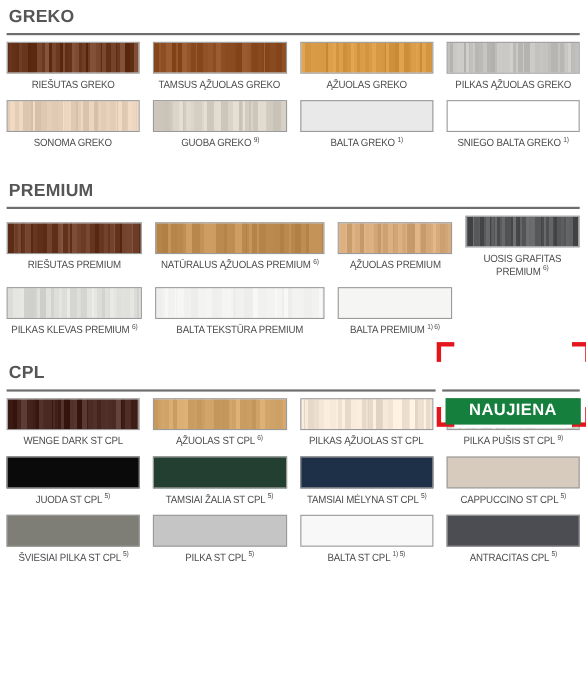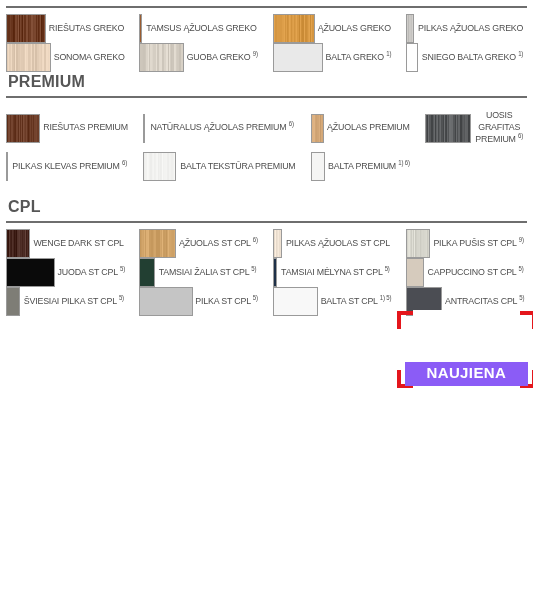--- a/index.html
+++ b/index.html
@@ -30,23 +30,24 @@
 
   
   .grid {
     display: grid;
     grid-template-columns: repeat(4, 1fr);
     column-gap: 12px;
     row-gap: 0px;
   }
   .cell {
     display: flex;
-    flex-direction: row;
+    flex-direction: column;
     align-items: center;
     position: relative;
+    justify-content: center;
   }
   .swatch {
     width: 100%;
     height: 29px;
     border: 1px solid #9a9a9a;
     position: relative;
     overflow: hidden;
   }
   .caption {
     font-size: 9.5px;
@@ -85,35 +86,36 @@
     position: absolute;
     top: 14px; bottom: 14px;
     width: 6px;
     background: #ffffff;
   }
   .hl-frame .gap-left { left: -5px; }
   .hl-frame .gap-right { right: -5px; }
 
   .badge {
     position: absolute;
-    background: #8b5cf6;
+    background: #15803d;
     color: #ffffff;
     font-weight: bold;
     font-size: 15px;
     letter-spacing: 0.4px;
     text-align: center;
     line-height: 22px;
     height: 24px;
   }
 </style>
 </head>
 <body>
 
 <div class="page">
     <div class="section" style="margin-top: 6px;">
+      <div class="section-title">GREKO</div>
       <div class="section-rule"></div>
       <div class="grid">
         <div class="cell">
           <div class="swatch" style="background: linear-gradient(90deg, rgb(95, 44, 20) 0%, rgb(95, 44, 20) 0.97%, rgb(103, 52, 28) 0.97%, rgb(103, 52, 28) 3.46%, rgb(99, 48, 24) 3.46%, rgb(99, 48, 24) 6.97%, rgb(95, 44, 20) 6.97%, rgb(95, 44, 20) 8.61%, rgb(112, 61, 37) 8.61%, rgb(112, 61, 37) 10.95%, rgb(104, 53, 29) 10.95%, rgb(104, 53, 29) 15.27%, rgb(88, 37, 13) 15.27%, rgb(88, 37, 13) 18.04%, rgb(91, 40, 16) 18.04%, rgb(91, 40, 16) 22.35%, rgb(121, 70, 46) 22.35%, rgb(121, 70, 46) 26.31%, rgb(107, 56, 32) 26.31%, rgb(107, 56, 32) 28.12%, rgb(134, 83, 59) 28.12%, rgb(134, 83, 59) 31.34%, rgb(91, 40, 16) 31.34%, rgb(91, 40, 16) 33.87%, rgb(120, 69, 45) 33.87%, rgb(120, 69, 45) 36.99%, rgb(107, 56, 32) 36.99%, rgb(107, 56, 32) 40.08%, rgb(88, 37, 13) 40.08%, rgb(88, 37, 13) 41.96%, rgb(125, 74, 50) 41.96%, rgb(125, 74, 50) 43.69%, rgb(97, 46, 22) 43.69%, rgb(97, 46, 22) 45.8%, rgb(101, 50, 26) 45.8%, rgb(101, 50, 26) 48.96%, rgb(132, 81, 57) 48.96%, rgb(132, 81, 57) 51.29%, rgb(126, 75, 51) 51.29%, rgb(126, 75, 51) 54.76%, rgb(101, 50, 26) 54.76%, rgb(101, 50, 26) 56.9%, rgb(111, 60, 36) 56.9%, rgb(111, 60, 36) 59.89%, rgb(85, 34, 10) 59.89%, rgb(85, 34, 10) 61.41%, rgb(110, 59, 35) 61.41%, rgb(110, 59, 35) 63.14%, rgb(131, 80, 56) 63.14%, rgb(131, 80, 56) 67.32%, rgb(121, 70, 46) 67.32%, rgb(121, 70, 46) 69.53%, rgb(118, 67, 43) 69.53%, rgb(118, 67, 43) 71.05%, rgb(92, 41, 17) 71.05%, rgb(92, 41, 17) 71.89%, rgb(122, 71, 47) 71.89%, rgb(122, 71, 47) 75.44%, rgb(98, 47, 23) 75.44%, rgb(98, 47, 23) 78.84%, rgb(117, 66, 42) 78.84%, rgb(117, 66, 42) 82.7%, rgb(93, 42, 18) 82.7%, rgb(93, 42, 18) 83.59%, rgb(106, 55, 31) 83.59%, rgb(106, 55, 31) 85.75%, rgb(131, 80, 56) 85.75%, rgb(131, 80, 56) 89.87%, rgb(88, 37, 13) 89.87%, rgb(88, 37, 13) 92.18%, rgb(88, 37, 13) 92.18%, rgb(88, 37, 13) 93.33%, rgb(96, 45, 21) 93.33%, rgb(96, 45, 21) 96.86%, rgb(129, 78, 54) 96.86%, rgb(129, 78, 54) 100%);"></div>
           <div class="caption"><span>RIEŠUTAS GREKO</span></div>
         </div>
         <div class="cell">
           <div class="swatch" style="background: linear-gradient(90deg, rgb(133, 71, 27) 0%, rgb(133, 71, 27) 4.06%, rgb(148, 86, 42) 4.06%, rgb(148, 86, 42) 5.46%, rgb(140, 78, 34) 5.46%, rgb(140, 78, 34) 9.03%, rgb(154, 92, 48) 9.03%, rgb(154, 92, 48) 13.59%, rgb(127, 65, 21) 13.59%, rgb(127, 65, 21) 17.03%, rgb(148, 86, 42) 17.03%, rgb(148, 86, 42) 17.91%, rgb(128, 66, 22) 17.91%, rgb(128, 66, 22) 21.06%, rgb(156, 94, 50) 21.06%, rgb(156, 94, 50) 24.64%, rgb(146, 84, 40) 24.64%, rgb(146, 84, 40) 27.77%, rgb(134, 72, 28) 27.77%, rgb(134, 72, 28) 32.01%, rgb(153, 91, 47) 32.01%, rgb(153, 91, 47) 32.78%, rgb(132, 70, 26) 32.78%, rgb(132, 70, 26) 37.06%, rgb(144, 82, 38) 37.06%, rgb(144, 82, 38) 40.71%, rgb(148, 86, 42) 40.71%, rgb(148, 86, 42) 44.78%, rgb(139, 77, 33) 44.78%, rgb(139, 77, 33) 47.05%, rgb(154, 92, 48) 47.05%, rgb(154, 92, 48) 51.01%, rgb(140, 78, 34) 51.01%, rgb(140, 78, 34) 53.85%, rgb(137, 75, 31) 53.85%, rgb(137, 75, 31) 57.2%, rgb(137, 75, 31) 57.2%, rgb(137, 75, 31) 61.72%, rgb(132, 70, 26) 61.72%, rgb(132, 70, 26) 62.81%, rgb(129, 67, 23) 62.81%, rgb(129, 67, 23) 66.76%, rgb(153, 91, 47) 66.76%, rgb(153, 91, 47) 70.64%, rgb(149, 87, 43) 70.64%, rgb(149, 87, 43) 73.5%, rgb(134, 72, 28) 73.5%, rgb(134, 72, 28) 74.92%, rgb(132, 70, 26) 74.92%, rgb(132, 70, 26) 78.75%, rgb(136, 74, 30) 78.75%, rgb(136, 74, 30) 82.09%, rgb(132, 70, 26) 82.09%, rgb(132, 70, 26) 83.35%, rgb(158, 96, 52) 83.35%, rgb(158, 96, 52) 84.22%, rgb(131, 69, 25) 84.22%, rgb(131, 69, 25) 87.9%, rgb(136, 74, 30) 87.9%, rgb(136, 74, 30) 92.49%, rgb(130, 68, 24) 92.49%, rgb(130, 68, 24) 96.95%, rgb(142, 80, 36) 96.95%, rgb(142, 80, 36) 100%);"></div>
           <div class="caption"><span>TAMSUS ĄŽUOLAS GREKO</span></div>
         </div>
@@ -136,21 +138,21 @@
         <div class="cell">
           <div class="swatch" style="background: rgb(233, 233, 233);"></div>
           <div class="caption"><span>BALTA GREKO</span> <sup>1)</sup></div>
         </div>
         <div class="cell">
           <div class="swatch" style="background: rgb(255, 255, 255);"></div>
           <div class="caption"><span>SNIEGO BALTA GREKO</span> <sup>1)</sup></div>
         </div>
       </div>
     </div>
-    <div class="section" style="">
+    <div class="section" style="margin-top: 20px;">
       <div class="section-title">PREMIUM</div>
       <div class="section-rule"></div>
       <div class="grid">
         <div class="cell">
           <div class="swatch" style="background: linear-gradient(90deg, rgb(91, 43, 22) 0%, rgb(91, 43, 22) 4.57%, rgb(118, 70, 49) 4.57%, rgb(118, 70, 49) 5.32%, rgb(108, 60, 39) 5.32%, rgb(108, 60, 39) 6.6%, rgb(108, 60, 39) 6.6%, rgb(108, 60, 39) 7.55%, rgb(121, 73, 52) 7.55%, rgb(121, 73, 52) 9.79%, rgb(91, 43, 22) 9.79%, rgb(91, 43, 22) 10.85%, rgb(99, 51, 30) 10.85%, rgb(99, 51, 30) 12.75%, rgb(122, 74, 53) 12.75%, rgb(122, 74, 53) 13.8%, rgb(117, 69, 48) 13.8%, rgb(117, 69, 48) 17.45%, rgb(89, 41, 20) 17.45%, rgb(89, 41, 20) 19.34%, rgb(102, 54, 33) 19.34%, rgb(102, 54, 33) 21.98%, rgb(97, 49, 28) 21.98%, rgb(97, 49, 28) 23.01%, rgb(95, 47, 26) 23.01%, rgb(95, 47, 26) 26.2%, rgb(91, 43, 22) 26.2%, rgb(91, 43, 22) 29.61%, rgb(115, 67, 46) 29.61%, rgb(115, 67, 46) 33.54%, rgb(94, 46, 25) 33.54%, rgb(94, 46, 25) 37.74%, rgb(124, 76, 55) 37.74%, rgb(124, 76, 55) 40.37%, rgb(132, 84, 63) 40.37%, rgb(132, 84, 63) 41.43%, rgb(97, 49, 28) 41.43%, rgb(97, 49, 28) 45.2%, rgb(121, 73, 52) 45.2%, rgb(121, 73, 52) 46.49%, rgb(94, 46, 25) 46.49%, rgb(94, 46, 25) 48.46%, rgb(125, 77, 56) 48.46%, rgb(125, 77, 56) 51.75%, rgb(114, 66, 45) 51.75%, rgb(114, 66, 45) 55.02%, rgb(107, 59, 38) 55.02%, rgb(107, 59, 38) 59.08%, rgb(120, 72, 51) 59.08%, rgb(120, 72, 51) 62.04%, rgb(101, 53, 32) 62.04%, rgb(101, 53, 32) 65.39%, rgb(87, 39, 18) 65.39%, rgb(87, 39, 18) 68.48%, rgb(102, 54, 33) 68.48%, rgb(102, 54, 33) 72.08%, rgb(114, 66, 45) 72.08%, rgb(114, 66, 45) 75.39%, rgb(101, 53, 32) 75.39%, rgb(101, 53, 32) 77.16%, rgb(114, 66, 45) 77.16%, rgb(114, 66, 45) 79.82%, rgb(130, 82, 61) 79.82%, rgb(130, 82, 61) 80.8%, rgb(98, 50, 29) 80.8%, rgb(98, 50, 29) 84.41%, rgb(84, 36, 15) 84.41%, rgb(84, 36, 15) 85.7%, rgb(115, 67, 46) 85.7%, rgb(115, 67, 46) 87.13%, rgb(115, 67, 46) 87.13%, rgb(115, 67, 46) 89.88%, rgb(118, 70, 49) 89.88%, rgb(118, 70, 49) 93.52%, rgb(133, 85, 64) 93.52%, rgb(133, 85, 64) 94.25%, rgb(108, 60, 39) 94.25%, rgb(108, 60, 39) 98.45%, rgb(90, 42, 21) 98.45%, rgb(90, 42, 21) 100%);"></div>
           <div class="caption"><span>RIEŠUTAS PREMIUM</span></div>
         </div>
         <div class="cell">
           <div class="swatch" style="background: linear-gradient(90deg, rgb(182, 133, 73) 0%, rgb(182, 133, 73) 3.47%, rgb(177, 128, 68) 3.47%, rgb(177, 128, 68) 7.33%, rgb(198, 149, 89) 7.33%, rgb(198, 149, 89) 8.67%, rgb(182, 133, 73) 8.67%, rgb(182, 133, 73) 12.53%, rgb(185, 136, 76) 12.53%, rgb(185, 136, 76) 15.87%, rgb(192, 143, 83) 15.87%, rgb(192, 143, 83) 17.68%, rgb(207, 158, 98) 17.68%, rgb(207, 158, 98) 21.45%, rgb(184, 135, 75) 21.45%, rgb(184, 135, 75) 25.97%, rgb(195, 146, 86) 25.97%, rgb(195, 146, 86) 28.79%, rgb(206, 157, 97) 28.79%, rgb(206, 157, 97) 33.12%, rgb(205, 156, 96) 33.12%, rgb(205, 156, 96) 36.01%, rgb(187, 138, 78) 36.01%, rgb(187, 138, 78) 40.29%, rgb(181, 132, 72) 40.29%, rgb(181, 132, 72) 42.53%, rgb(190, 141, 81) 42.53%, rgb(190, 141, 81) 46.91%, rgb(207, 158, 98) 46.91%, rgb(207, 158, 98) 51.22%, rgb(186, 137, 77) 51.22%, rgb(186, 137, 77) 53.47%, rgb(177, 128, 68) 53.47%, rgb(177, 128, 68) 54.1%, rgb(188, 139, 79) 54.1%, rgb(188, 139, 79) 55.35%, rgb(199, 150, 90) 55.35%, rgb(199, 150, 90) 57.11%, rgb(181, 132, 72) 57.11%, rgb(181, 132, 72) 60.23%, rgb(197, 148, 88) 60.23%, rgb(197, 148, 88) 61.28%, rgb(181, 132, 72) 61.28%, rgb(181, 132, 72) 65.46%, rgb(187, 138, 78) 65.46%, rgb(187, 138, 78) 70.07%, rgb(185, 136, 76) 70.07%, rgb(185, 136, 76) 73.82%, rgb(177, 128, 68) 73.82%, rgb(177, 128, 68) 76.43%, rgb(186, 137, 77) 76.43%, rgb(186, 137, 77) 79.44%, rgb(196, 147, 87) 79.44%, rgb(196, 147, 87) 80.78%, rgb(184, 135, 75) 80.78%, rgb(184, 135, 75) 82.93%, rgb(177, 128, 68) 82.93%, rgb(177, 128, 68) 86.36%, rgb(190, 141, 81) 86.36%, rgb(190, 141, 81) 89.33%, rgb(180, 131, 71) 89.33%, rgb(180, 131, 71) 91.11%, rgb(196, 147, 87) 91.11%, rgb(196, 147, 87) 95.43%, rgb(196, 147, 87) 95.43%, rgb(196, 147, 87) 99.14%, rgb(181, 132, 72) 99.14%, rgb(181, 132, 72) 100%);"></div>
           <div class="caption"><span>NATŪRALUS ĄŽUOLAS PREMIUM</span> <sup>6)</sup></div>

